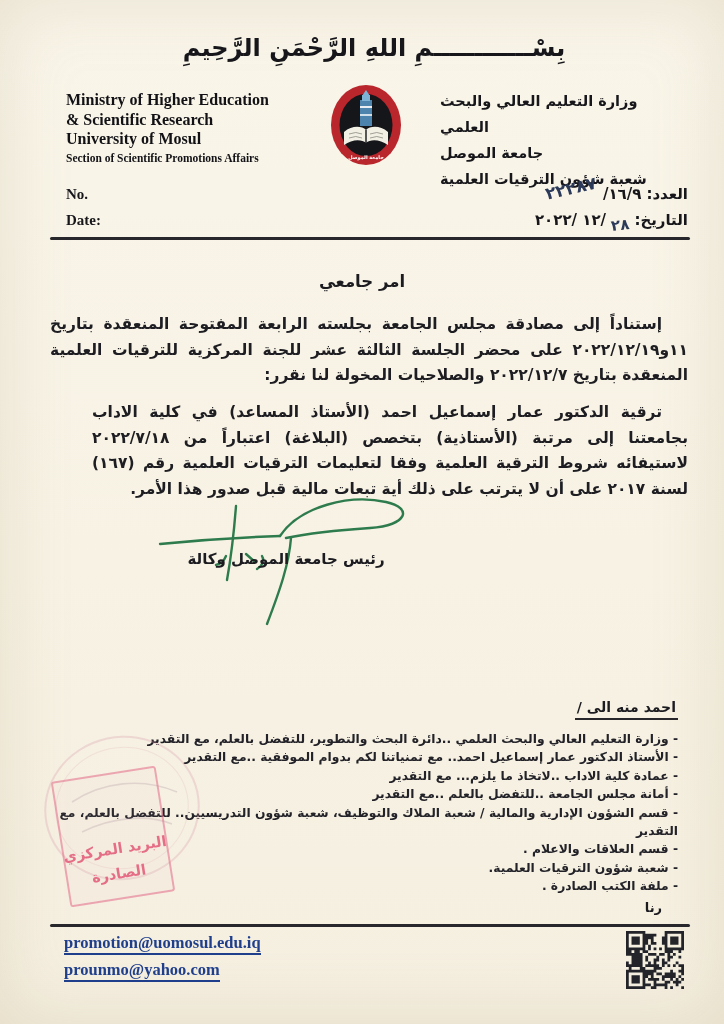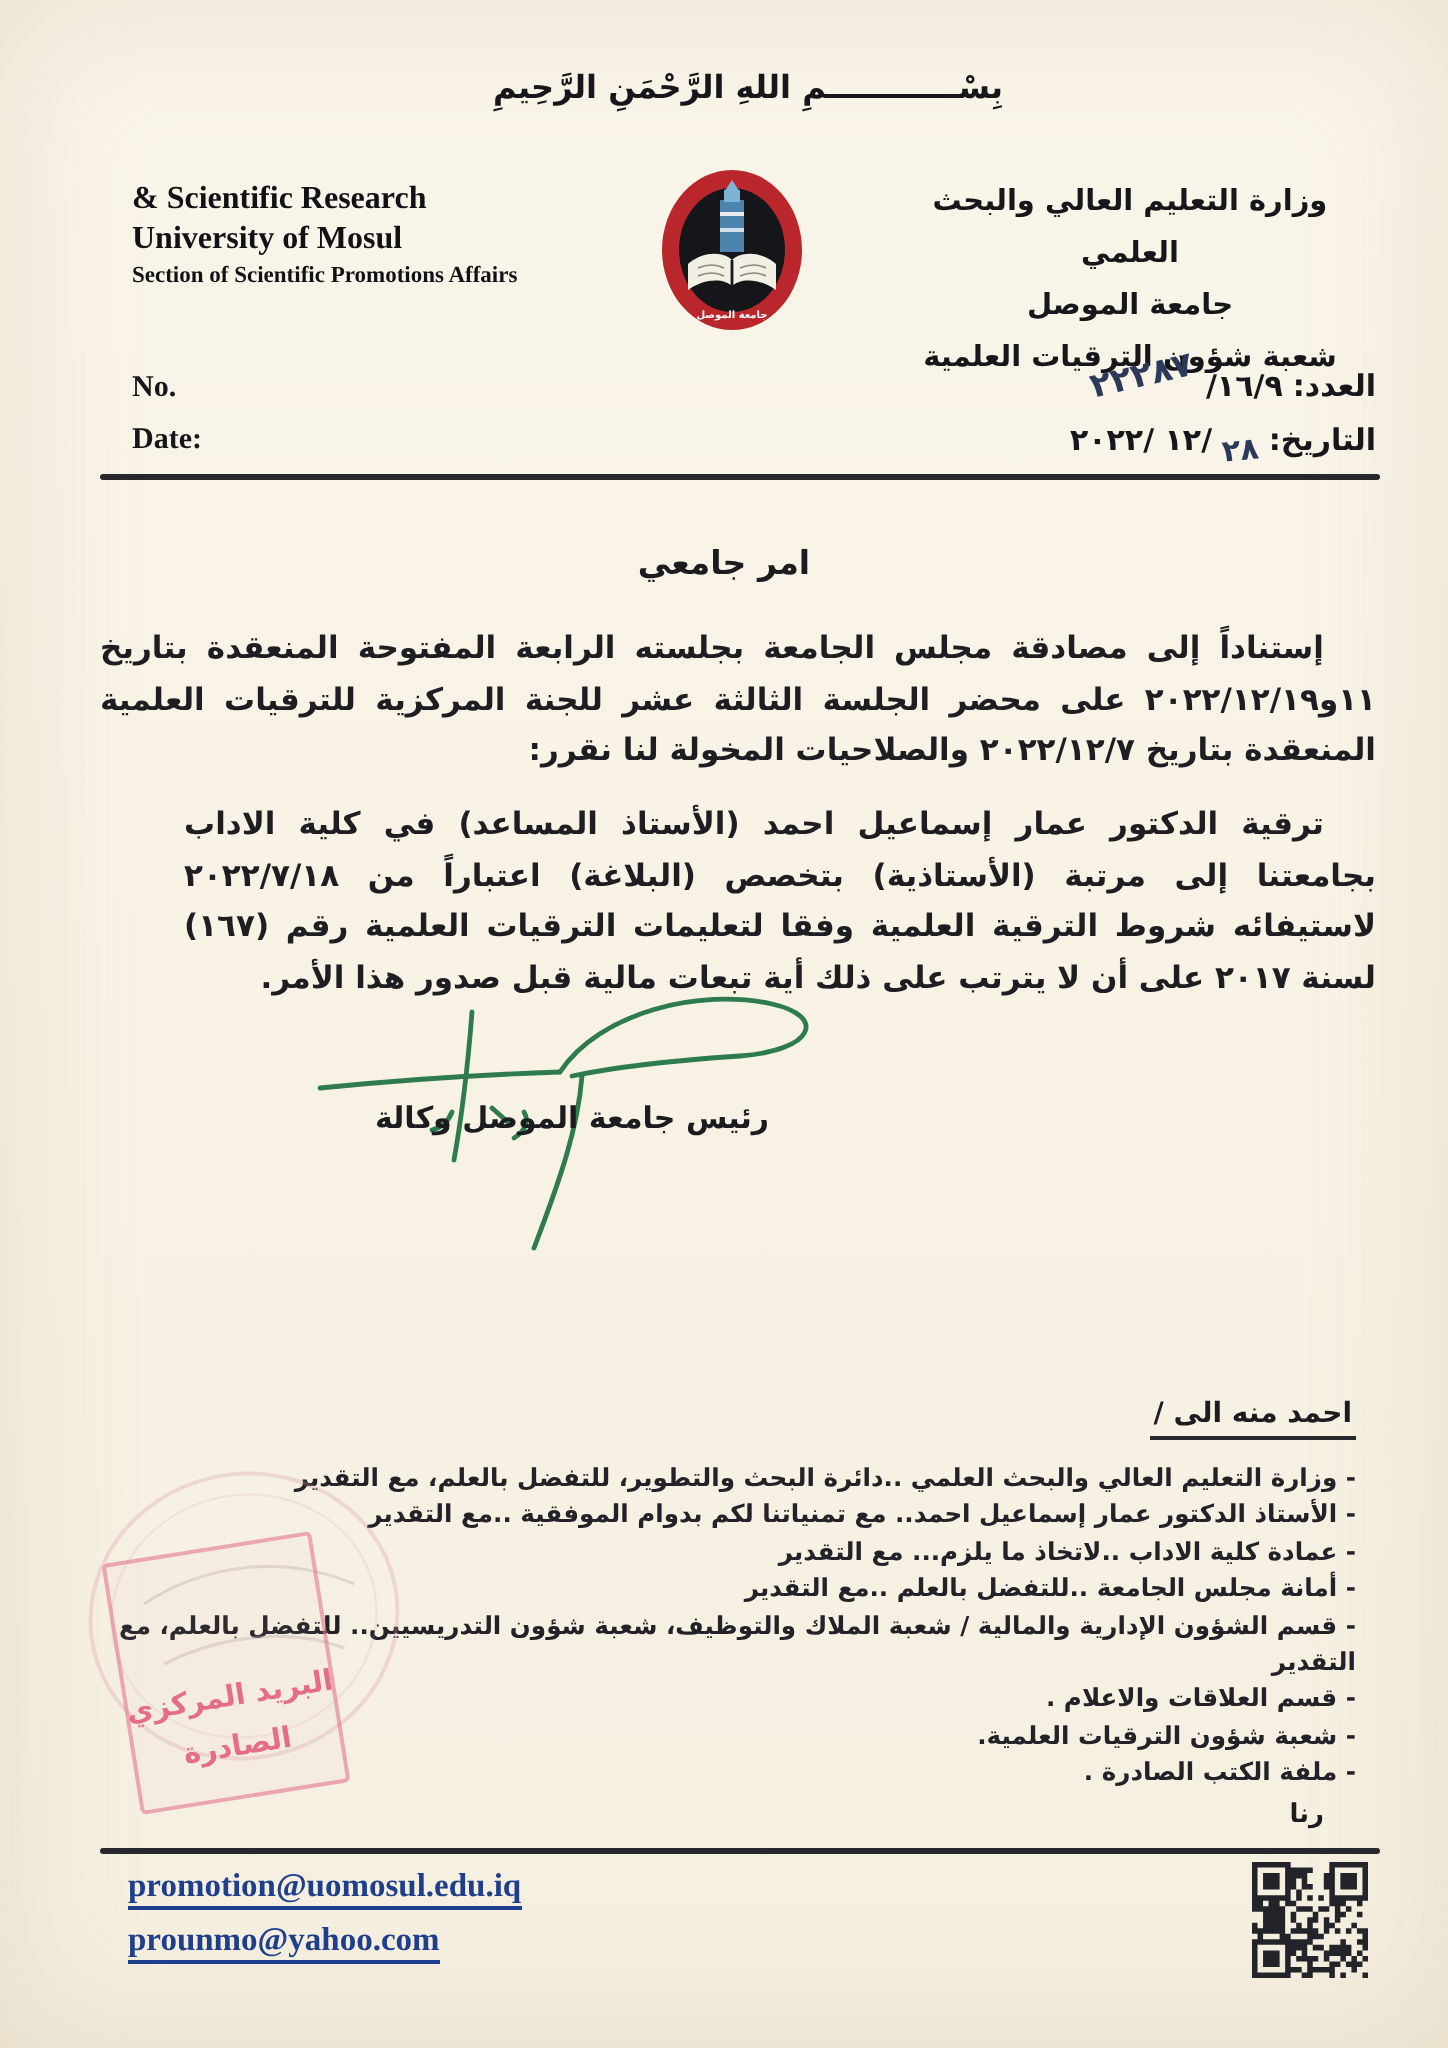--- a/index.html
+++ b/index.html
@@ -8,27 +8,27 @@
     width:724px;height:1024px;
     background:linear-gradient(180deg,#f9f5e9 0%,#f7f2e4 55%,#f5efe0 100%);
     box-shadow:inset 0 0 70px rgba(175,155,115,.22);
     font-family:"DejaVu Sans",sans-serif;
     color:#202024;
     overflow:hidden;
   }
   .abs{position:absolute;}
   
   .bismillah{top:34px;left:0;width:100%;text-align:center;padding-left:24px;box-sizing:border-box;
-    font-size:16px;font-weight:bold;color:#17171b;letter-spacing:-1px;}
+    font-size:24px;font-weight:bold;color:#17171b;letter-spacing:-1px;}
   
   .hdr-en{top:90px;left:66px;width:260px;font-family:"Liberation Serif","DejaVu Serif",serif;
     font-weight:bold;color:#121216;line-height:1.22;}
   .hdr-en .l{font-size:16px;}
   .hdr-en .s{font-size:11.5px;margin-top:2px;}
-  .hdr-ar{top:88px;right:34px;width:250px;text-align:center;direction:rtl;
+  .hdr-ar{top:88px;right:34px;width:250px;text-align:left;direction:rtl;
     font-weight:bold;font-size:14.5px;line-height:26px;color:#17171b;}
   .logo{top:84px;left:330px;width:72px;height:82px;}
   
   .ref-en{left:66px;font-family:"Liberation Serif","DejaVu Serif",serif;font-weight:bold;font-size:15px;color:#17171b;}
   .ref-ar{right:36px;direction:rtl;display:flex;align-items:baseline;gap:5px;
     font-weight:bold;font-size:15px;color:#17171b;}
   .hand{font-weight:bold;color:#2c3a5a;display:inline-block;}
   .hand-no{font-size:17px;transform:rotate(-13deg) translateY(-5px);letter-spacing:2px;}
   .hand-day{font-size:15px;transform:translateY(5px) rotate(-6deg);}
   .rule{left:50px;right:34px;height:3.2px;background:#28282c;border-radius:2px;}
@@ -67,20 +67,21 @@
   .qr{right:40px;top:931px;width:58px;height:58px;}
 </style>
 </head>
 <body>
 
 <div class="page">
 
   <div class="abs bismillah">بِسْــــــــــــمِ اللهِ الرَّحْمَنِ الرَّحِيمِ</div>
 
   <div class="abs hdr-en">
+    <div class="l">Ministry of Higher Education</div>
     <div class="l">&amp; Scientific Research</div>
     <div class="l">University of Mosul</div>
     <div class="s">Section of Scientific Promotions Affairs</div>
   </div>
 
   <svg class="abs logo" viewBox="0 0 72 82">
     <ellipse cx="36" cy="41" rx="35" ry="40" fill="#b9262c"></ellipse>
     <ellipse cx="36" cy="41" rx="26.5" ry="31" fill="#15161a"></ellipse>
     <rect x="30" y="16" width="12" height="26" fill="#4d84ad"></rect>
     <rect x="32" y="11" width="8" height="6" fill="#7db3d4"></rect>

